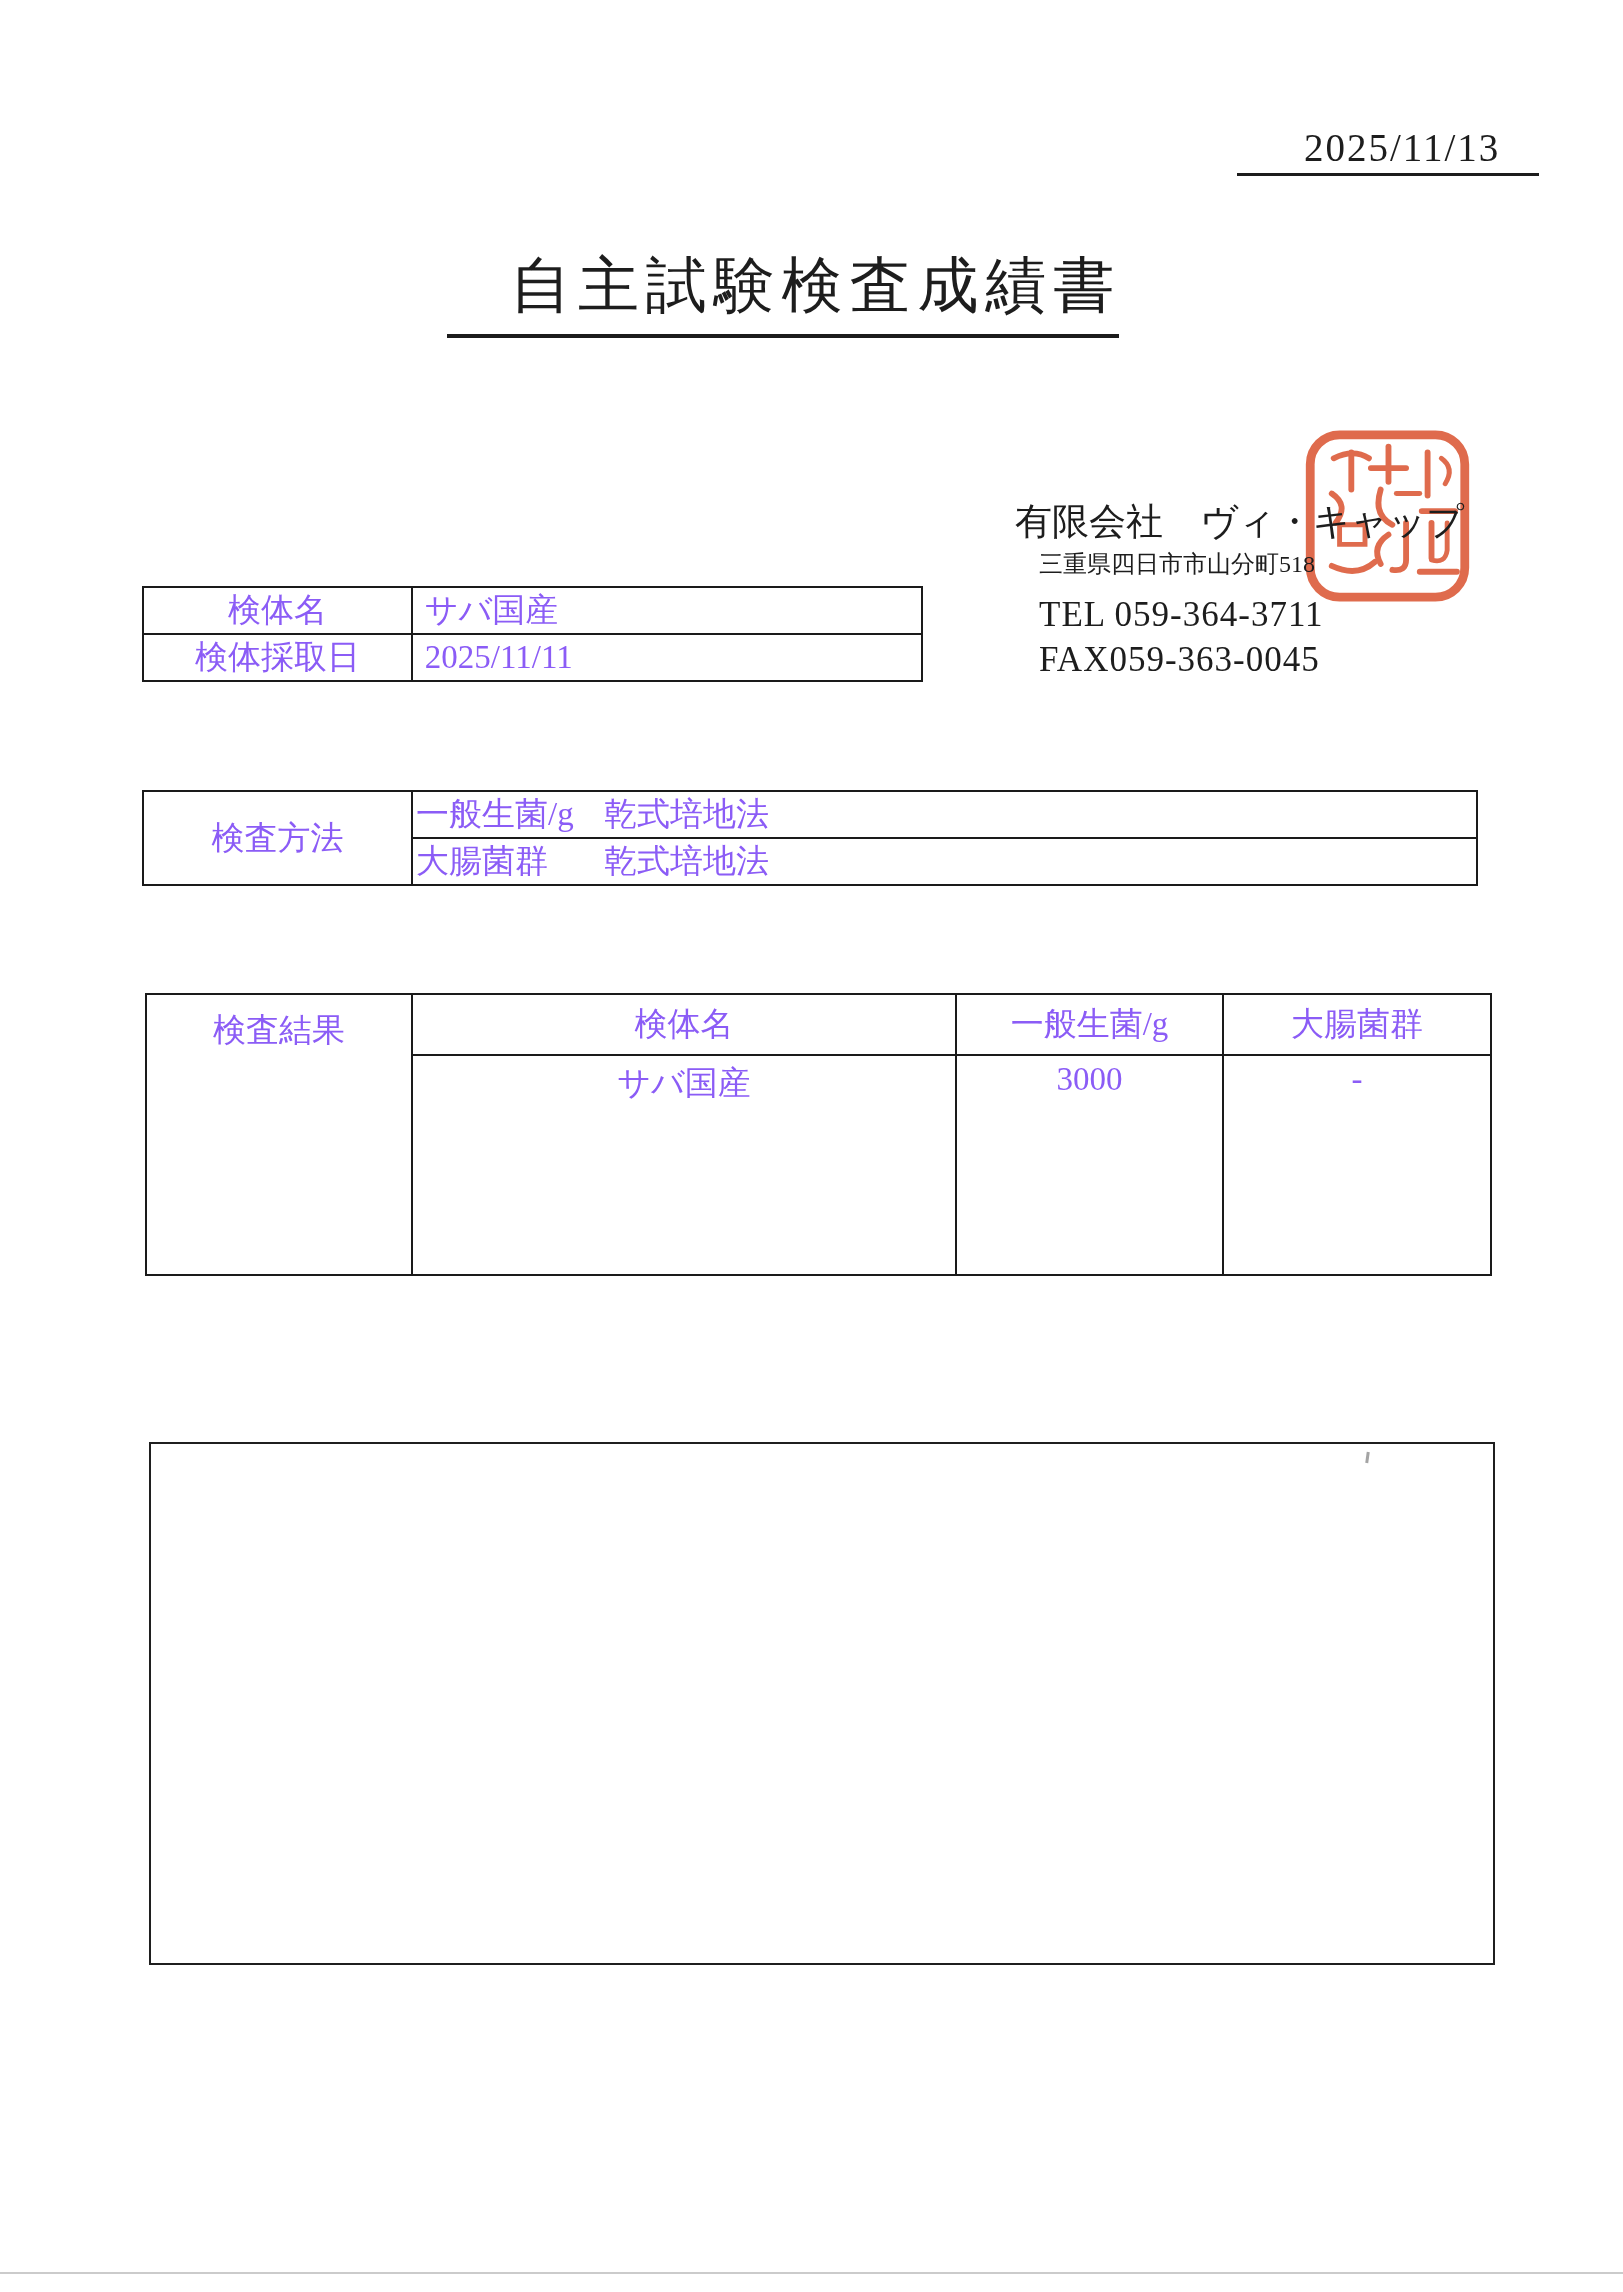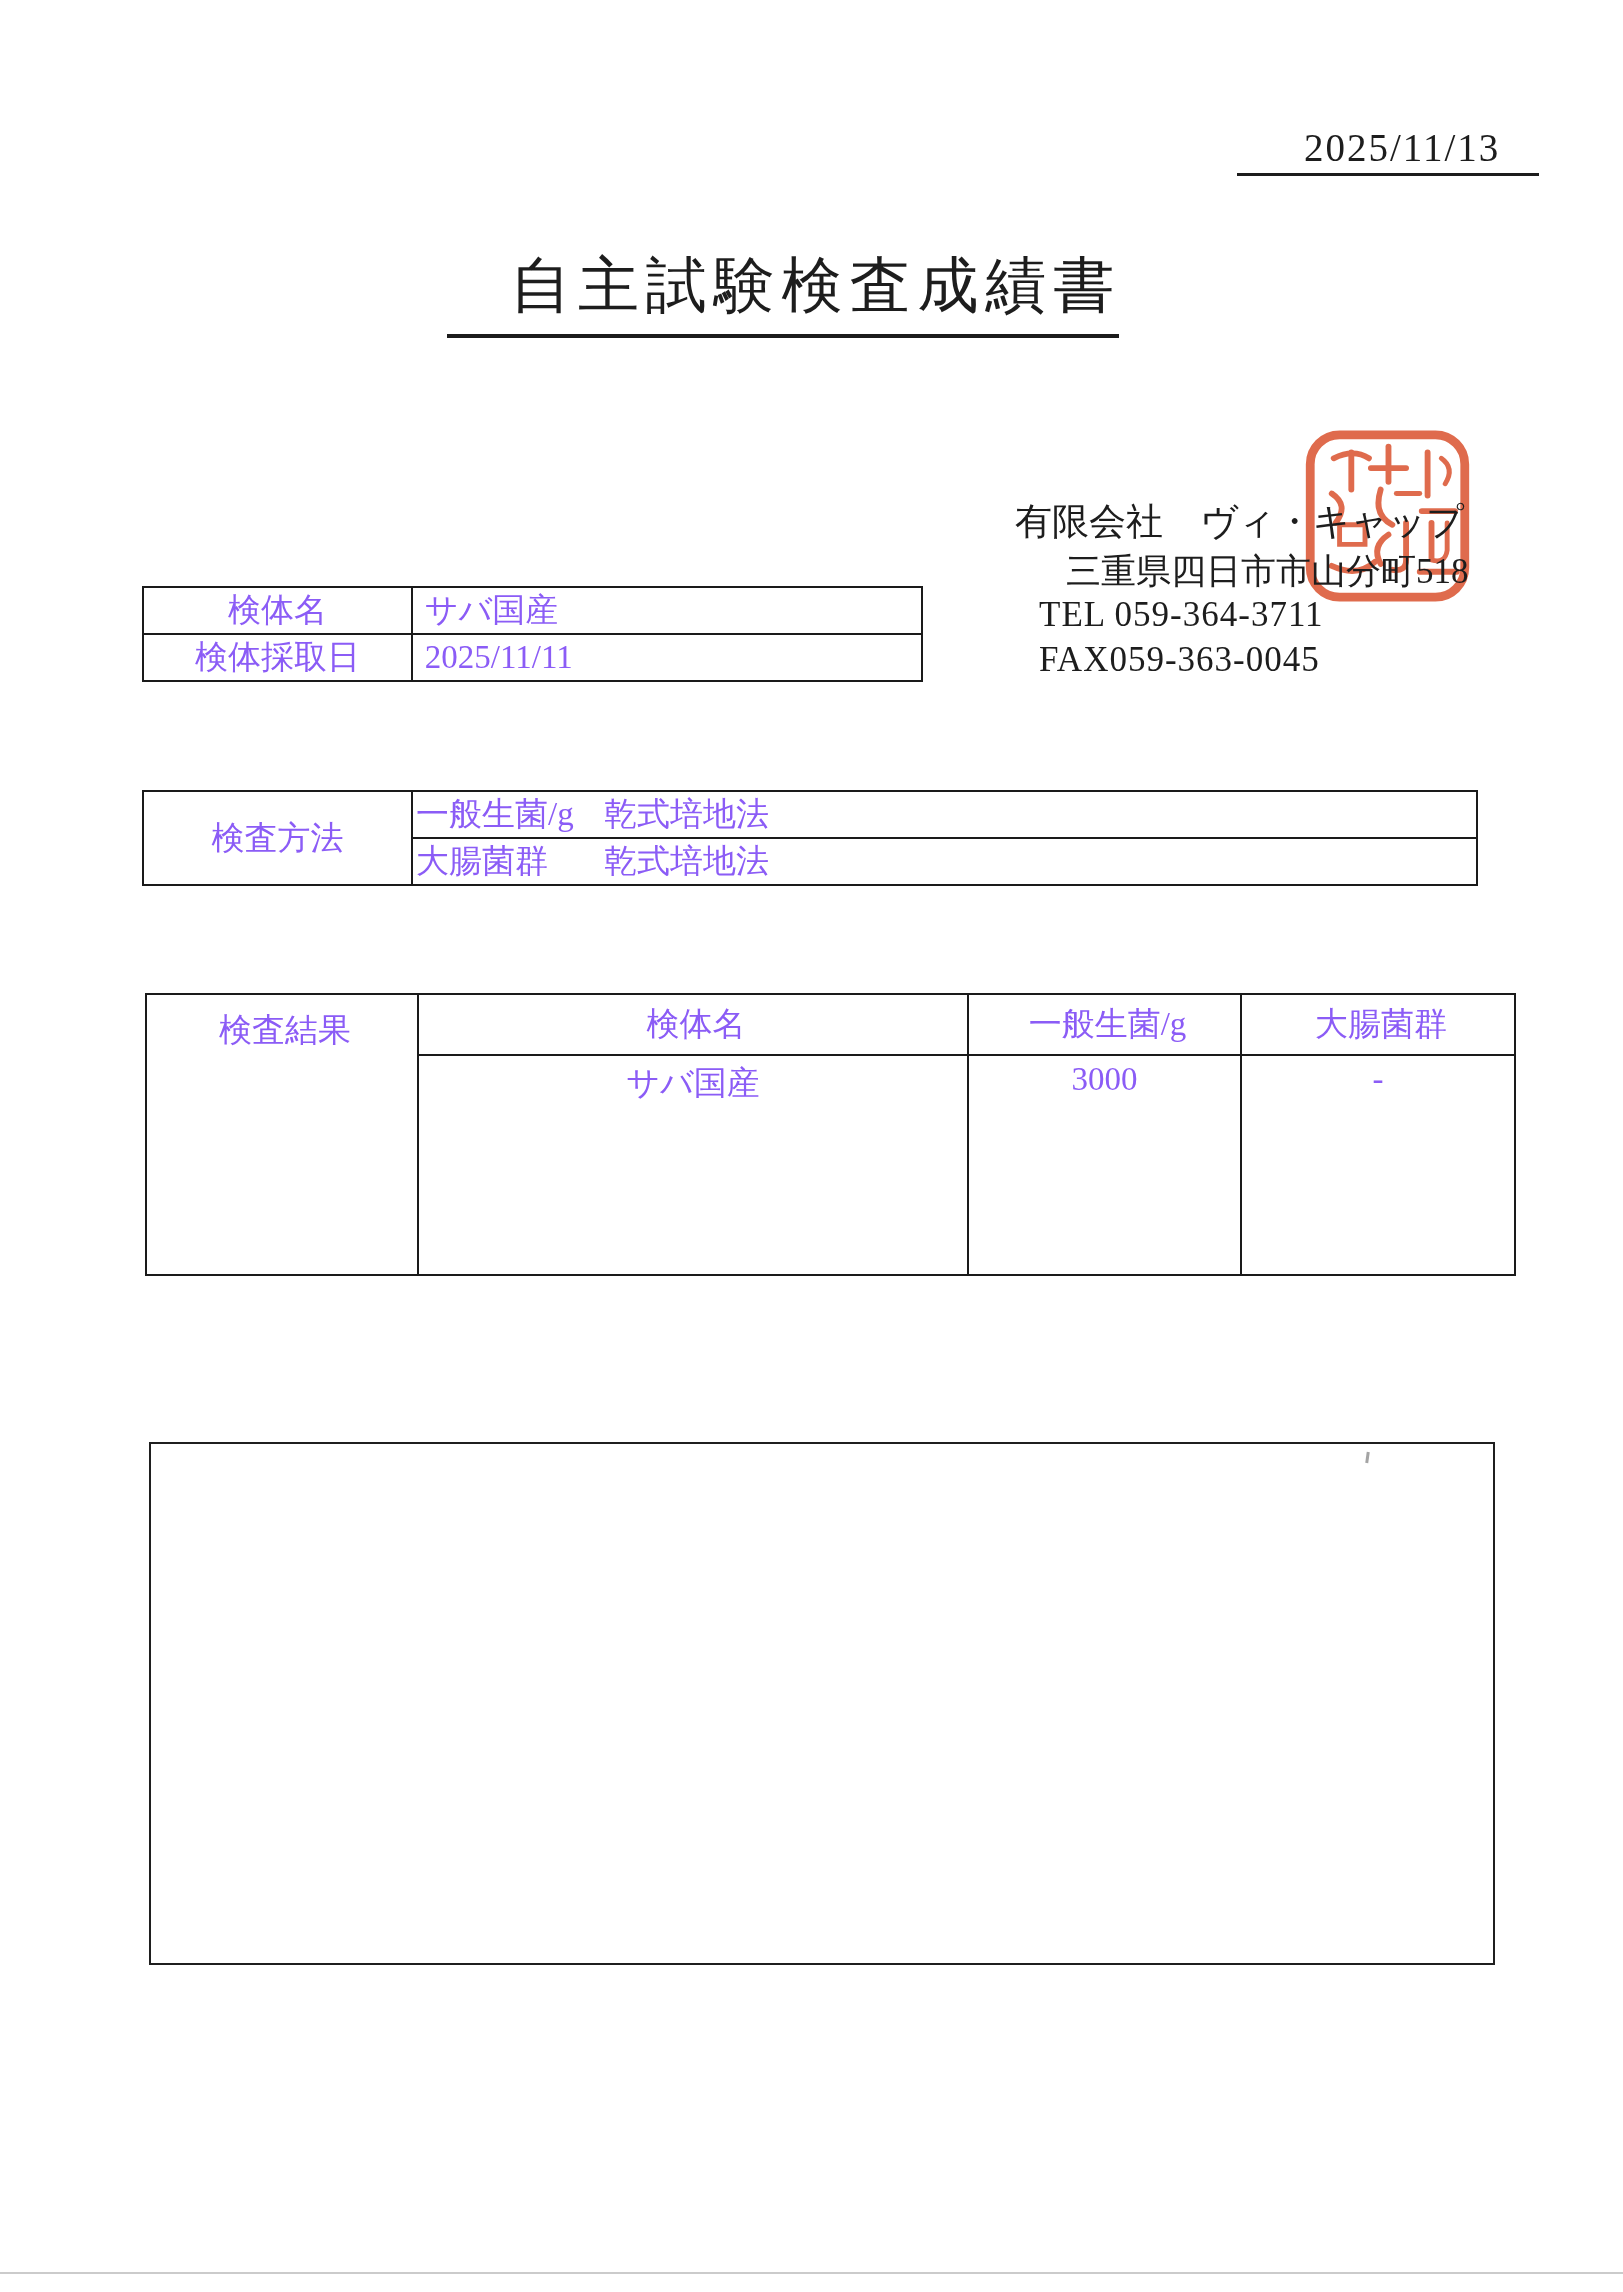--- a/index.html
+++ b/index.html
@@ -15,21 +15,21 @@
 
   
   .date-text { left:1304px; top:125px; font-size:39px; letter-spacing:2px; white-space:nowrap; }
   .date-underline { left:1237px; top:173px; width:302px; height:2.9px; background:#1d1d1d; }
 
   .doc-title { left:510px; top:245px; font-size:61px; letter-spacing:6.9px; white-space:nowrap; }
   .title-underline { left:447px; top:334px; width:672px; height:3.9px; background:#1c1c1c; }
 
   
   .co-name { left:1015px; top:497px; font-size:37px; white-space:nowrap; z-index:2; }
-  .co-addr { left:1066px; top:548px; font-size:35px; white-space:nowrap; z-index:2; }
+  .co-addr { left:1039px; top:548px; font-size:24px; white-space:nowrap; z-index:2; }
   .co-tel  { left:1039px; top:595px; font-size:35px; letter-spacing:1px; white-space:nowrap; z-index:2; }
   .co-fax  { left:1039px; top:640px; font-size:35px; letter-spacing:1px; white-space:nowrap; z-index:2; }
 
   .seal { left:1302px; top:427px; width:171px; height:178px; z-index:1; opacity:0.9; }
 
   
   table.doc { position:absolute; border-collapse:collapse; table-layout:fixed; }
   table.doc td { border:2px solid #1a1a1a; font-size:33px; color:#8b5cf6; padding:0; }
   table.doc { border:2.9px solid #161616; }
 
@@ -39,21 +39,21 @@
   .t-sample td.val { padding-left:11.8px; text-align:left; }
 
   .t-method { left:142px; top:790px; width:1336px; }
   .t-method td { height:45px; }
   .t-method td.lbl { width:267px; text-align:center; }
   .t-method td.row-content { padding-left:3px; text-align:left; }
   .t-method .item { display:inline-block; width:188px; }
 
   .t-result { left:145px; top:993px; width:1336px; }
   .t-result td { text-align:center; }
-  .t-result tr.hdr td { height:59px;padding-left:6px; }
+  .t-result tr.hdr td { height:59px; }
   .t-result td.corner { width:264px; vertical-align:top; padding-top:12.7px; }
   .t-result td.c2 { width:542px; }
   .t-result td.c3 { width:265px; }
   .t-result td.c4 { width:266px; }
   .t-result tr.data td { height:213px; vertical-align:top; padding-top:4.9px; }
 
   .note { left:142px; top:1274px; width:1333px; text-align:right; font-size:34px; white-space:nowrap; }
 
   .blank-box { left:149px; top:1442px; width:1342px; height:519px; border:2.9px solid #1f1f1f; background:#ffffff; }
   .speck { left:1366px; top:1452px; width:2.9px; height:10.8px; background:#5a5a5a; opacity:0.55; transform:rotate(8deg); }

